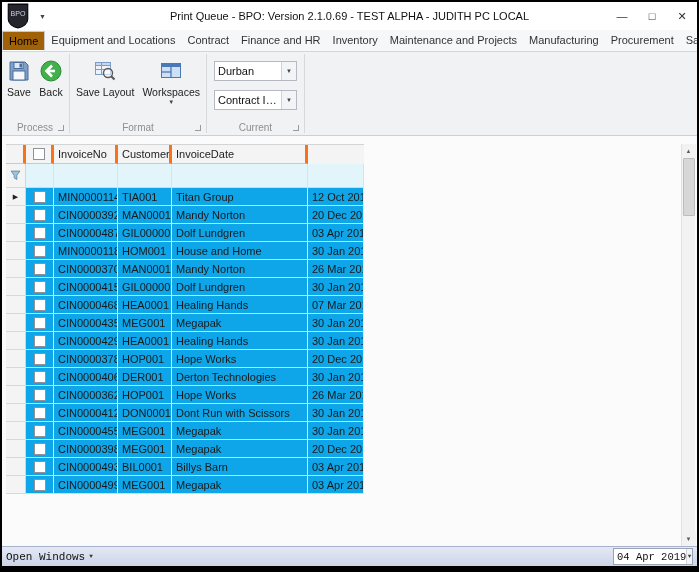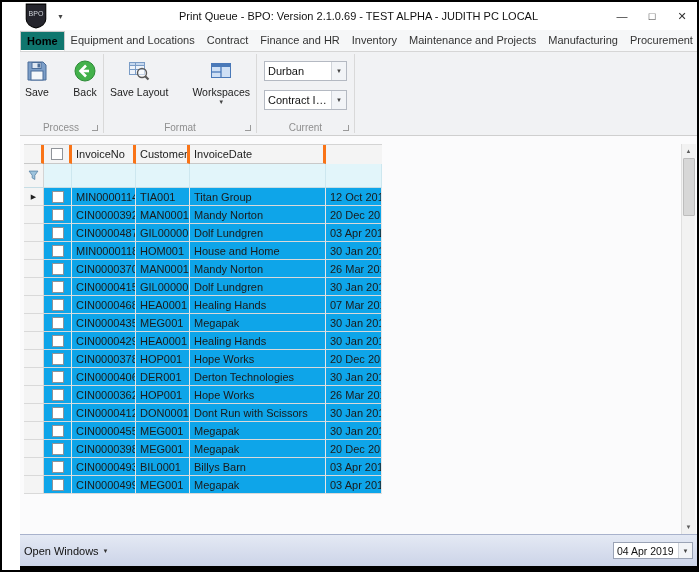--- a/index.html
+++ b/index.html
@@ -5,21 +5,20 @@
   * { box-sizing: border-box; margin: 0; padding: 0; }
   body { margin: 0; background: #888; font-family: "Liberation Sans", sans-serif; }
 
   .window {
     width: 699px; height: 572px;
     border: 2px solid #000;
     background: #fff;
     display: flex; flex-direction: column;
     overflow: hidden;
     font-family: "Liberation Sans", sans-serif;
-    padding-left: 18px;
   }
 
   
   .titlebar {
     height: 28px; background: #fff;
     display: flex; align-items: center;
     position: relative; flex: 0 0 auto;
   }
   .logo { width: 26px; height: 26px; margin-left: 3px; display: flex; align-items: center; justify-content: center; }
   .qat-arrow { font-size: 7px; color: #444; margin-left: 8px; cursor: default; }
@@ -37,32 +36,31 @@
   .tabstrip {
     height: 22px; background: #f6f7f8; border-bottom: 1px solid #d6d6d6;
     display: flex; align-items: flex-end; flex: 0 0 auto;
   }
   .tabs { display: flex; align-items: flex-end; height: 100%; }
   .tab {
     font-size: 11px; color: #333; padding: 3px 6px 3px 6px; height: 20px;
     white-space: nowrap; cursor: default;
   }
   .tab.active {
-    background: #0f766e; border: 1px solid #c9c9c9; border-bottom: 1px solid #fff;
+    background: #a16207; border: 1px solid #c9c9c9; border-bottom: 1px solid #fff;
     color: #000;
-    font-weight: bold;
   }
 
   
   .ribbon {
     height: 84px; background: #f1f2f4; border-bottom: 1px solid #cfcfcf;
     display: flex; align-items: stretch; flex: 0 0 auto;
   }
   .rgroup { display: flex; flex-direction: column; padding: 2px 2px 0 2px; }
-  .rbuttons { display: flex; flex: 1; align-items: flex-start; gap: 18px; padding-top: 2px; }
+  .rbuttons { display: flex; flex: 1; align-items: flex-start; gap: 2px; padding-top: 2px; }
   .rbtn {
     display: flex; flex-direction: column; align-items: center;
     min-width: 30px; padding: 3px 3px; cursor: default;
   }
   .rbtn svg { display: block; }
   .rbtn .blabel { font-size: 10.5px; color: #222; margin-top: 3px; white-space: nowrap; }
   .rbtn .ddarrow { font-size: 6px; color: #444; margin-top: 1px; }
   .rfooter {
     height: 15px; display: flex; align-items: center; justify-content: center;
     position: relative; flex: 0 0 auto;
@@ -126,24 +124,24 @@
     background: #f2f2f2; border-left: 1px solid #e0e0e0;
     display: flex; flex-direction: column; align-items: center;
   }
   .varrow { height: 14px; width: 14px; display: flex; align-items: center; justify-content: center;
     font-size: 6px; color: #5b5b5b; background: #f2f2f2; cursor: default; }
   .varrow.down { margin-top: auto; }
   .vthumb { width: 12px; height: 58px; background: #d7d7d7; border: 1px solid #bdbdbd; border-radius: 1px; cursor: default; }
 
   
   .statusbar {
-    height: 32px; flex: 0 0 auto;
+    height: 20px; flex: 0 0 auto;
     background: linear-gradient(#e4e9f4, #ccd4e8);
     border-top: 1px solid #a8b2cc;
-    display: flex; align-items: center; padding: 0 4px;
+    display: flex; align-items: center; padding: 0 4px; font-family: Liberation Mono, monospace;
   }
   .open-windows { display: flex; align-items: center; gap: 4px; font-size: 11px; color: #111; cursor: default; }
   .open-windows .ddarrow { font-size: 6px; color: #333; }
   .date-picker {
     margin-left: auto; width: 80px; height: 17px; background: #fff;
     border: 1px solid #9aa3b5; display: flex; align-items: center; cursor: default;
   }
   .date-picker .date-text { flex: 1; font-size: 10.5px; color: #111; padding-left: 3px; white-space: nowrap; }
   .date-picker .combo-btn { width: 14px; }
 

